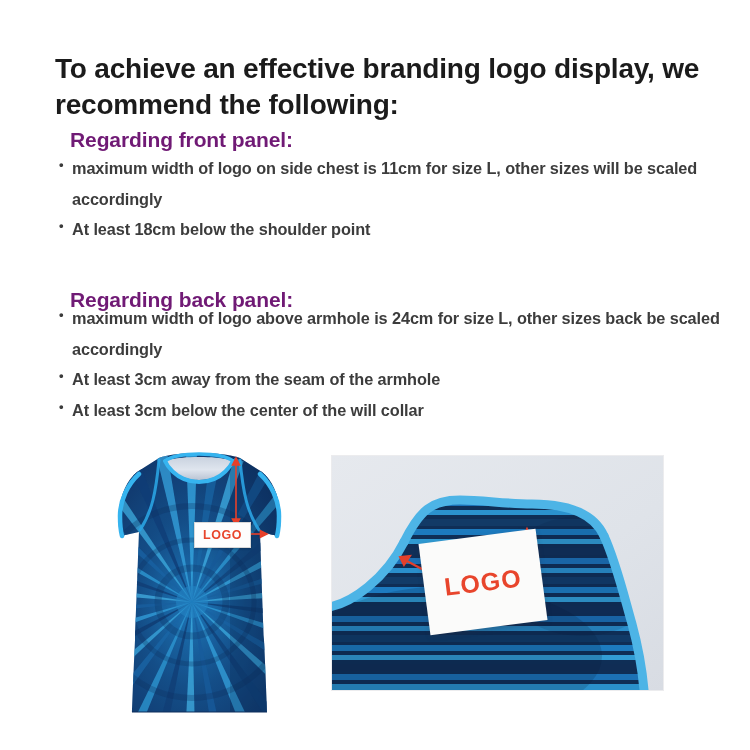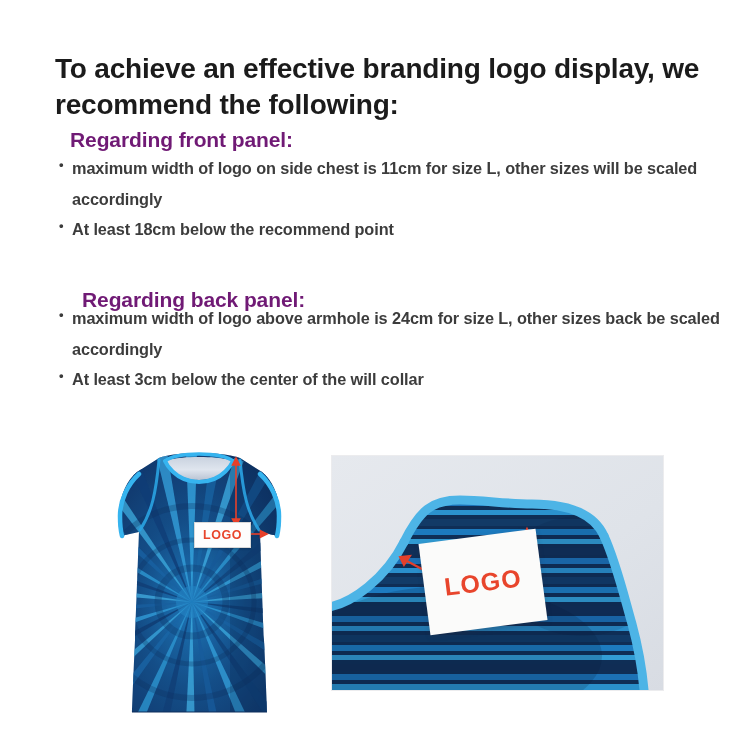--- a/index.html
+++ b/index.html
@@ -37,21 +37,21 @@
 
   .section-heading {
     position: absolute;
     left: 70px;
     font-size: 21px;
     font-weight: bold;
     color: #701a75;
     letter-spacing: -0.1px;
   }
   #heading-front { top: 111px; }
-  #heading-back  { top: 271px; margin-left: 12px; }
+  #heading-back  { top: 271px; }
 
   .bullet-list {
     position: absolute;
     left: 58px;
     width: 665px;
     list-style: none;
     margin: 0;
     padding: 0;
   }
   #list-front { top: 153px; }
@@ -156,27 +156,28 @@
 <body>
 
 <div id="content">
 
   <h1 class="page-title">To achieve an effective branding logo display, we recommend the following:</h1>
 
   <h2 class="section-heading" id="heading-front">Regarding front panel:</h2>
 
   <ul class="bullet-list" id="list-front">
     <li class="bullet-item">maximum width of logo on side chest is 11cm for size L, other sizes will be scaled accordingly</li>
-    <li class="bullet-item">At least 18cm below the recommend point</li>
+    <li class="bullet-item">At least 18cm below the shoulder point</li>
   </ul>
 
   <h2 class="section-heading" id="heading-back">Regarding back panel:</h2>
 
   <ul class="bullet-list" id="list-back">
     <li class="bullet-item">maximum width of logo above  armhole is 24cm for size L, other sizes back be scaled accordingly</li>
+    <li class="bullet-item">At least 3cm away from the seam of the armhole</li>
     <li class="bullet-item">At least 3cm below the center of the will collar</li>
   </ul>
 </div>
 
 <div id="figures">
 
   <div id="figure-front">
     <svg id="jersey-front-svg" viewBox="0 0 175 275" xmlns="http://www.w3.org/2000/svg">
       <defs>
         <clipPath id="bodyClip">

